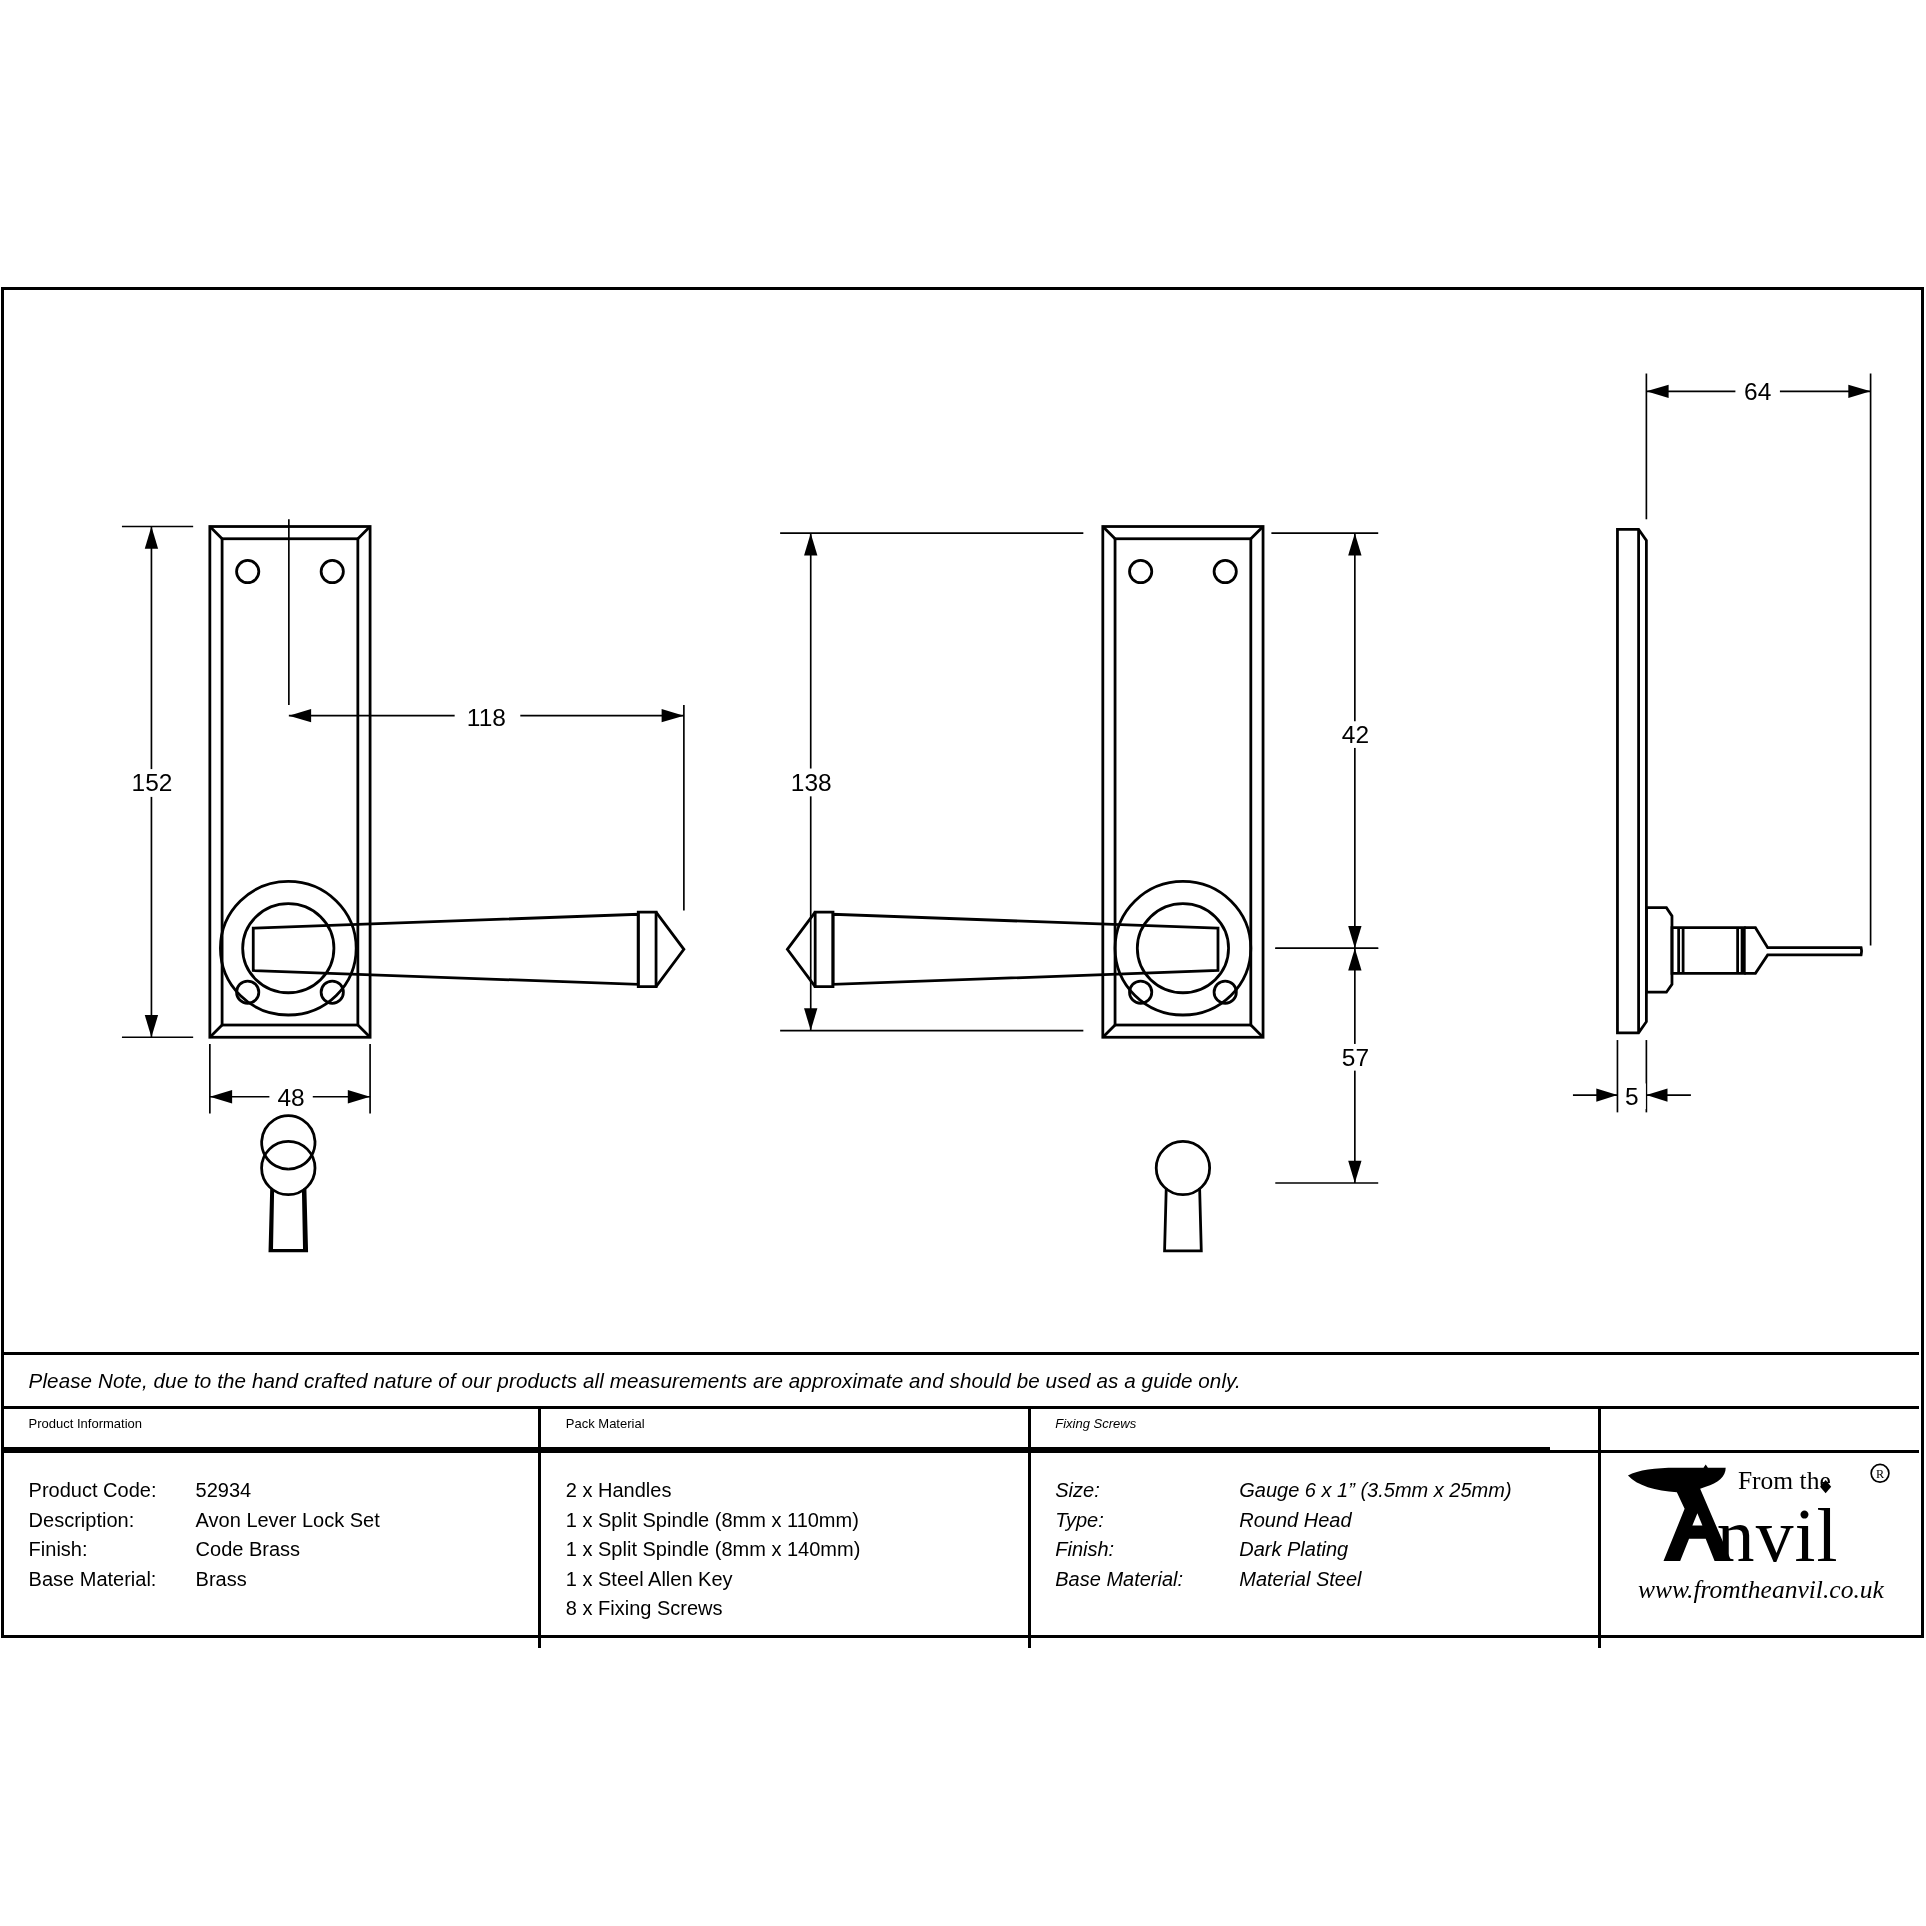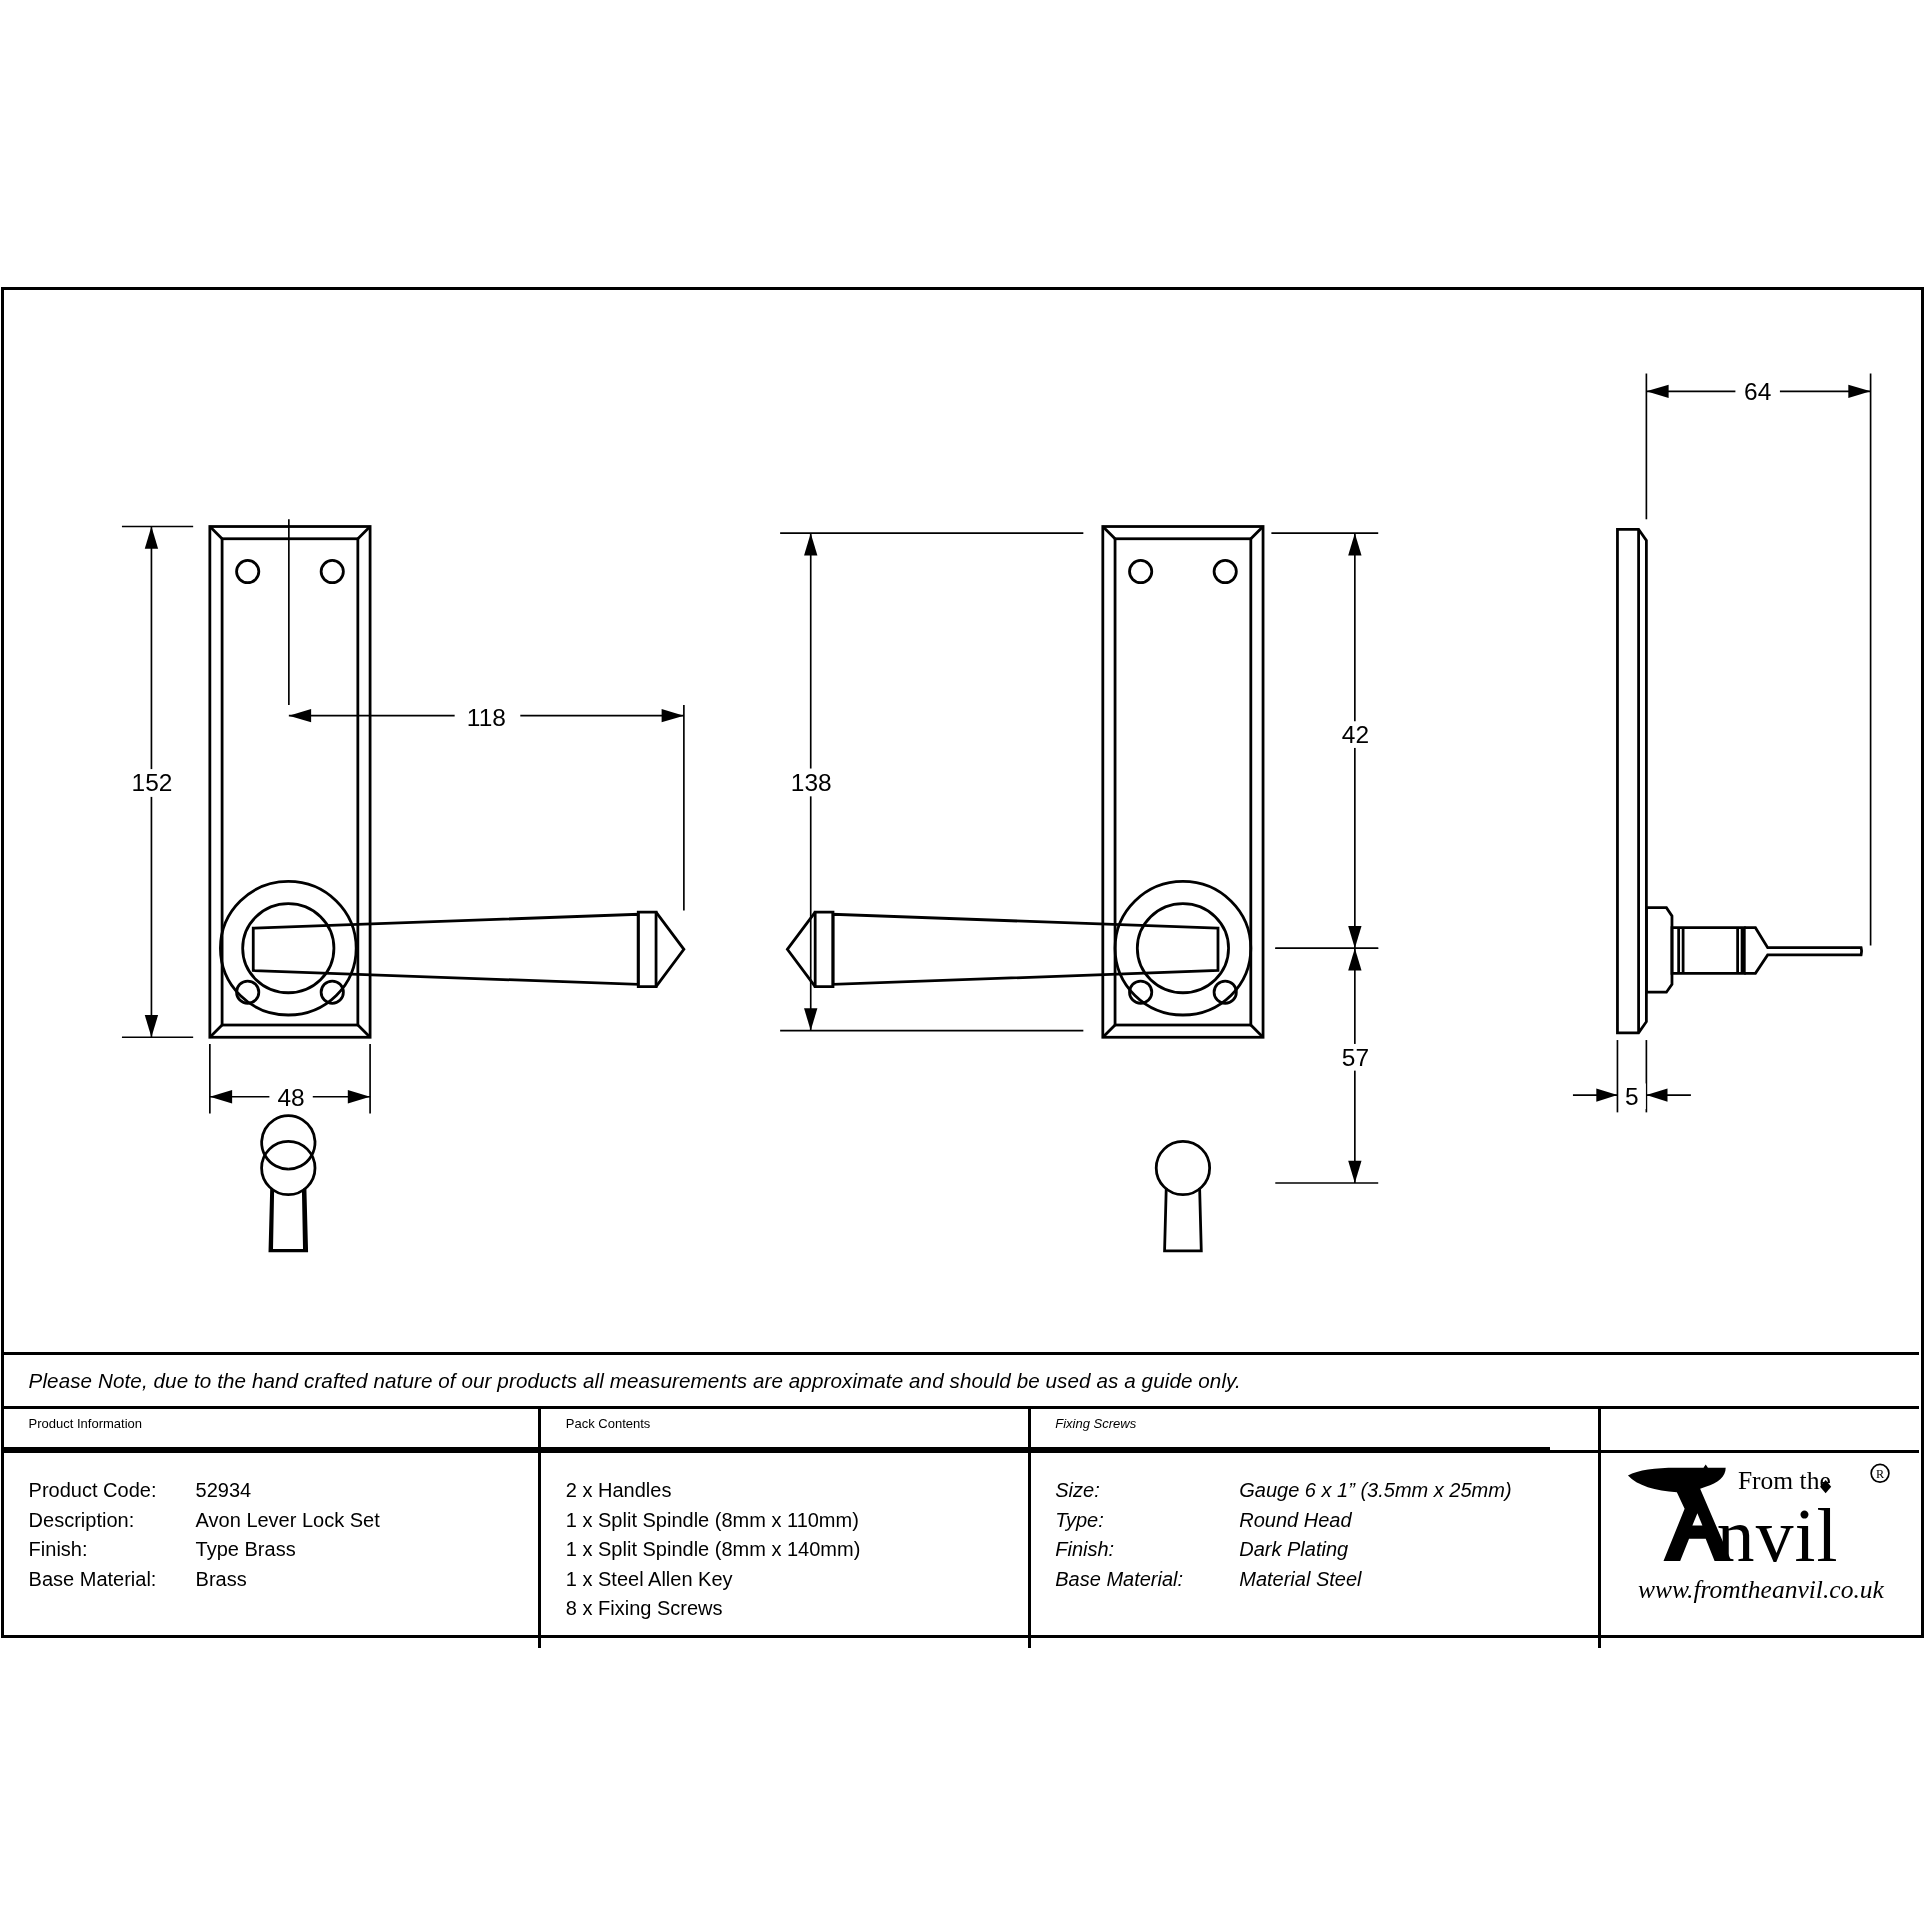--- a/index.html
+++ b/index.html
@@ -295,21 +295,21 @@
 
       <div class="trow note-row">
         <div class="note-text">Please Note, due to the hand crafted nature of our products all measurements are approximate and should be used as a guide only.</div>
       </div>
 
       <div class="trow head-row">
         <div class="col col-1">
           <div class="col-head">Product Information</div>
         </div>
         <div class="col col-2">
-          <div class="col-head">Pack Contents</div>
+          <div class="col-head">Pack Material</div>
         </div>
         <div class="col col-3">
           <div class="col-head">Fixing Screws</div>
         </div>
         <div class="col col-4"></div>
       </div>
 
       <div class="trow body-row">
 
         <div class="col col-1">
@@ -317,21 +317,21 @@
             <div class="kv">
               <span class="k">Product Code:</span>
               <span class="v">52934</span>
             </div>
             <div class="kv">
               <span class="k">Description:</span>
               <span class="v">Avon Lever Lock Set</span>
             </div>
             <div class="kv">
               <span class="k">Finish:</span>
-              <span class="v">Type Brass</span>
+              <span class="v">Code Brass</span>
             </div>
             <div class="kv">
               <span class="k">Base Material:</span>
               <span class="v">Brass</span>
             </div>
           </div>
         </div>
 
         <div class="col col-2">
           <div class="plain-list">

